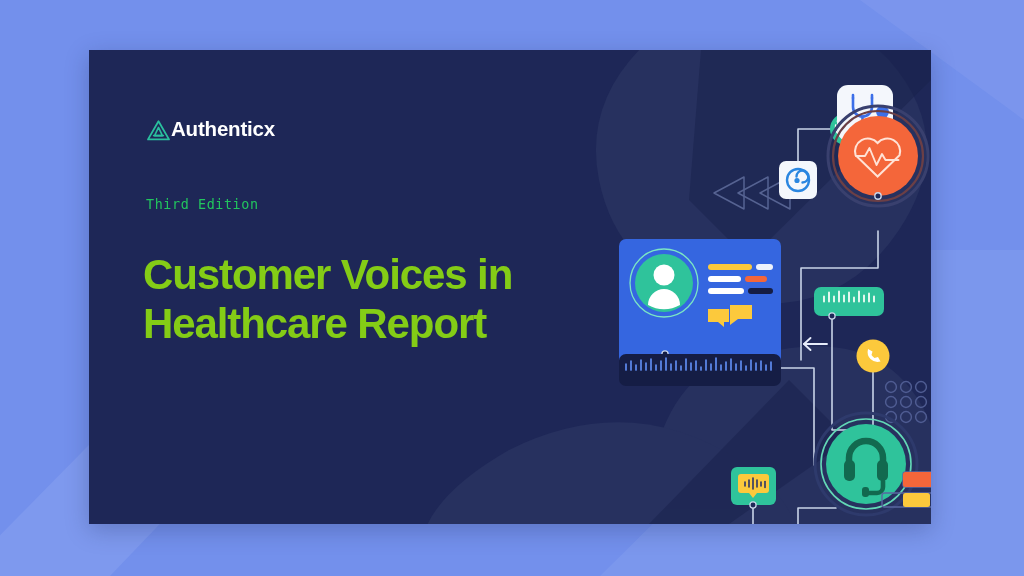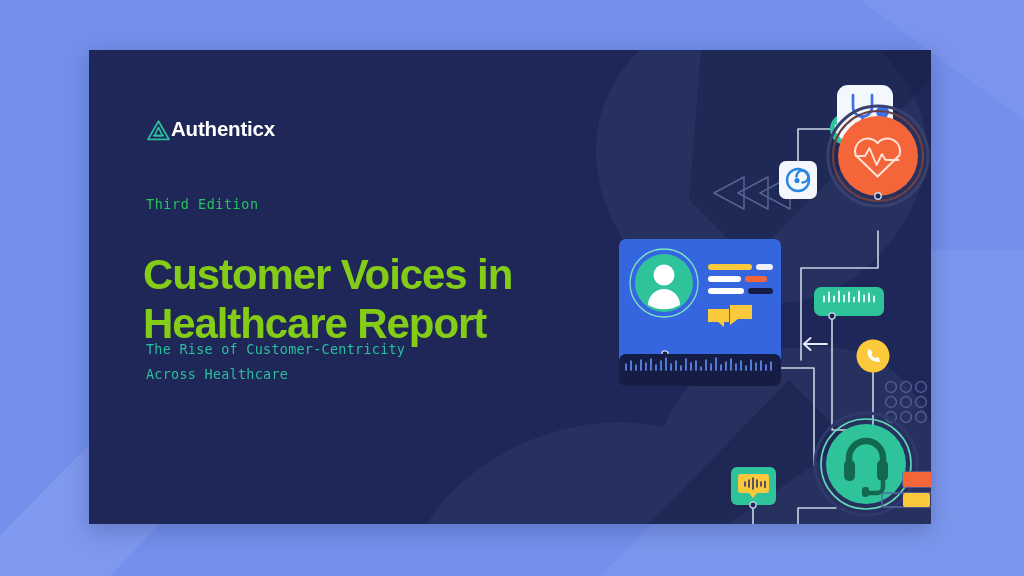--- a/index.html
+++ b/index.html
@@ -98,22 +98,20 @@
         <path d="M12.5 8.4 L16.4 16.6 H8.6 Z" fill="none" stroke="#2ABF9E" stroke-width="1.6" stroke-linejoin="round"></path>
         <path d="M7.6 16.6 H17.4" stroke="#2ABF9E" stroke-width="1.6" stroke-linecap="round"></path>
       </svg>
       <span class="logo-word">Authenticx</span>
     </div>
 
     <div class="eyebrow">Third Edition</div>
 
     <h1 class="headline">Customer Voices in Healthcare Report</h1>
 
-    <div class="subhead" style="white-space:pre-line;">The Rise of Customer-Centricity
-Across Healthcare</div>
   </div>
 
   <div class="illustration">
     <svg width="345" height="474" viewBox="0 0 345 474" aria-hidden="true">
 
       <defs>
         <clipPath id="cardclip">
             <rect x="0" y="0" width="345" height="474"></rect>
           </clipPath>
       </defs>

